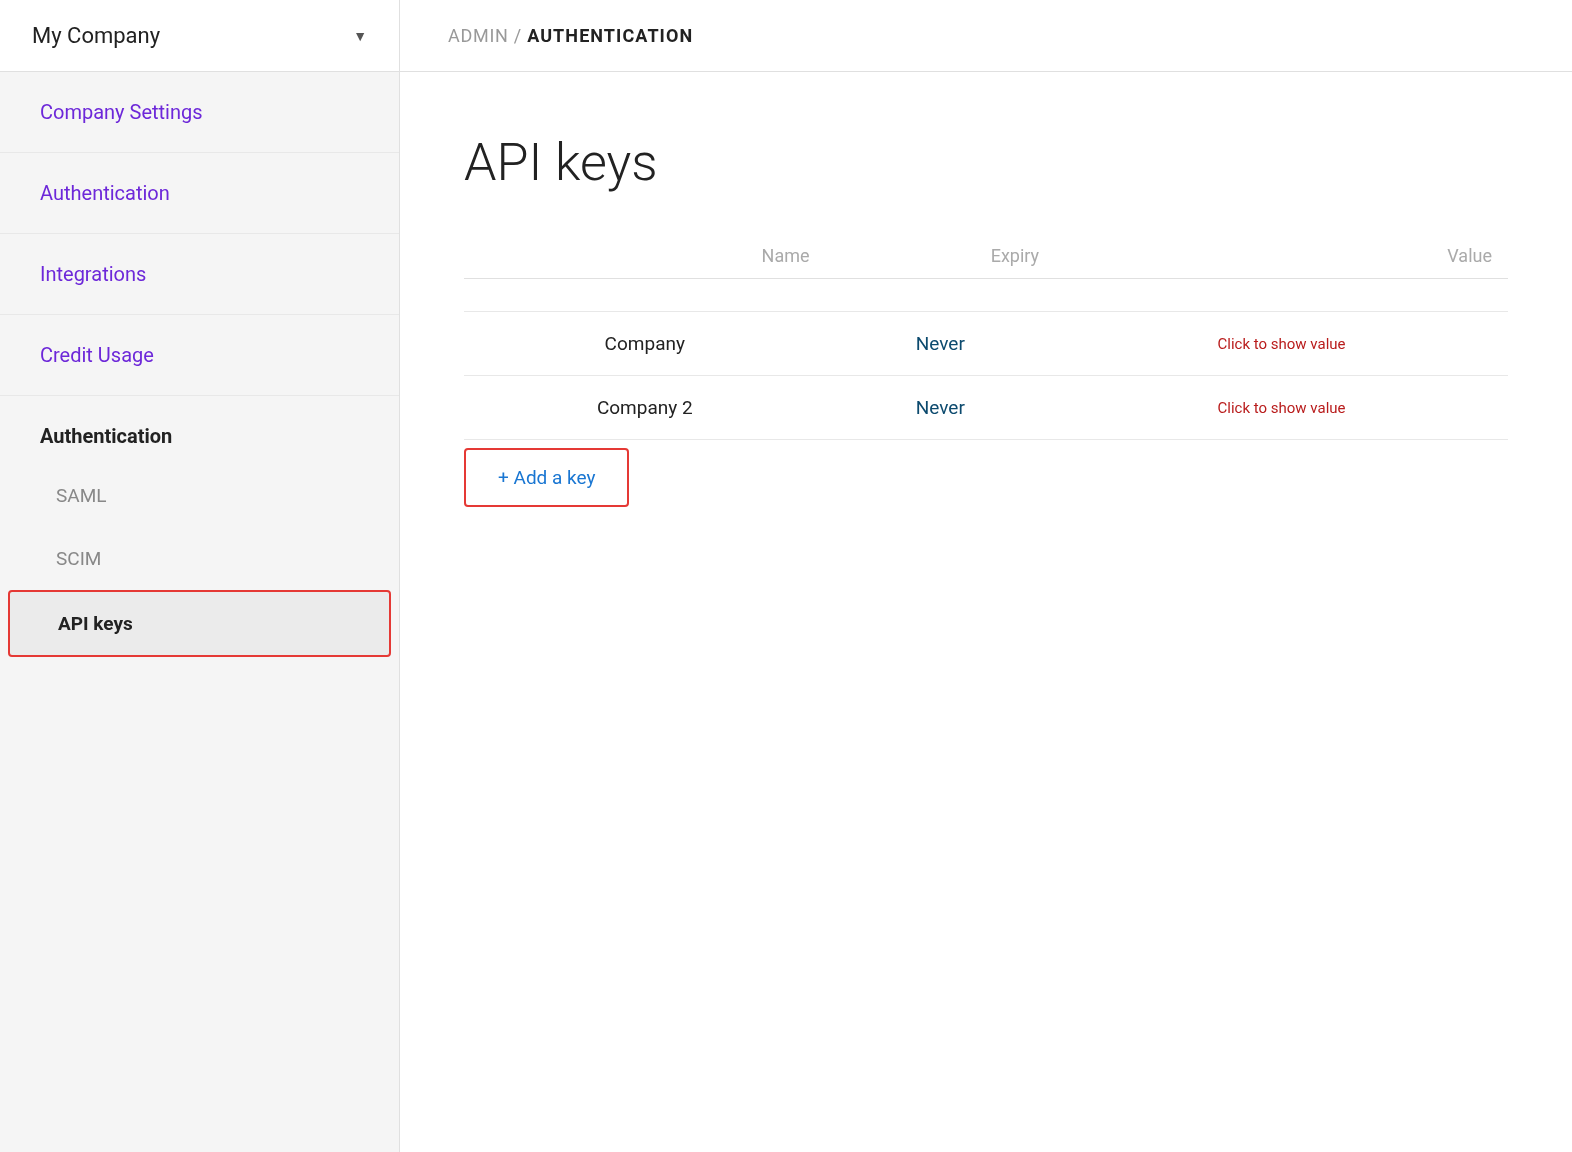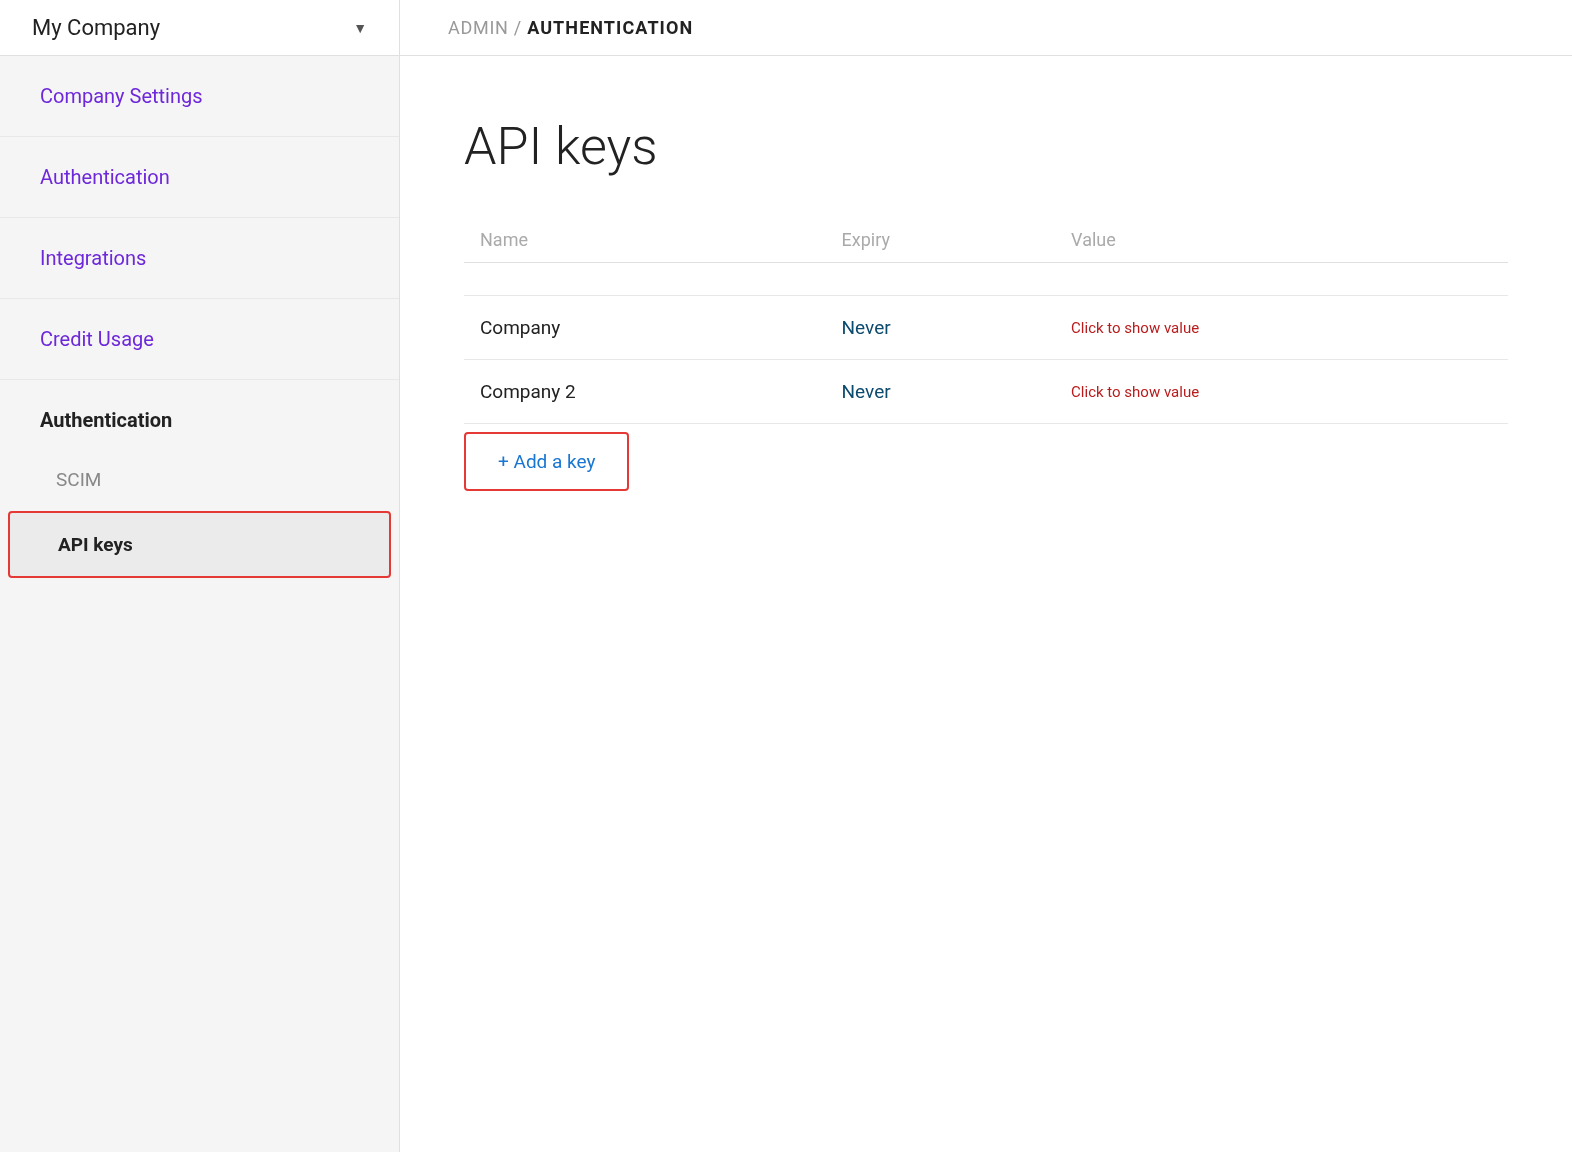--- a/index.html
+++ b/index.html
@@ -9,21 +9,21 @@
       display: flex;
       flex-direction: column;
       height: 100vh;
       width: 1572px;
     }
 
     
     .top-header {
       display: flex;
       align-items: center;
-      height: 56px;
+      height: 72px;
       background: #fff;
       border-bottom: 1px solid #e0e0e0;
     }
 
     .company-selector {
       width: 400px;
       min-width: 400px;
       height: 100%;
       display: flex;
       align-items: center;
@@ -124,33 +124,34 @@
       margin-bottom: 40px;
     }
 
     
     .api-table {
       width: 100%;
       border-collapse: collapse;
     }
 
     .api-table th {
-      text-align: left;
+      text-align: right;
       font-size: 18px;
       font-weight: 400;
       color: #aaa;
       padding: 12px 16px;
       border-bottom: 1px solid #e0e0e0;
     }
 
     .api-table td {
       padding: 20px 16px;
       font-size: 19px;
       color: #222;
       border-bottom: 1px solid #e8e8e8;
+      text-align: center;
     }
 
     .api-table td.expiry {
       color: #0c4a6e;
       font-weight: 400;
     }
 
     .api-table td.value-link {
       color: #b91c1c;
       cursor: pointer;
@@ -191,20 +192,21 @@
 </div>
 
 <div class="main-layout">
 
   <nav class="sidebar">
     <div class="sidebar-item">Company Settings</div>
     <div class="sidebar-item">Authentication</div>
     <div class="sidebar-item">Integrations</div>
     <div class="sidebar-item">Credit Usage</div>
     <div class="sidebar-section-label">Authentication</div>
+    <div class="sidebar-sub-item">SAML</div>
     <div class="sidebar-sub-item">SCIM</div>
     <div class="sidebar-sub-item active">API keys</div>
   </nav>
 
   <main class="content">
     <h1 class="page-title">API keys</h1>
 
     <table class="api-table">
       <thead>
         <tr>

